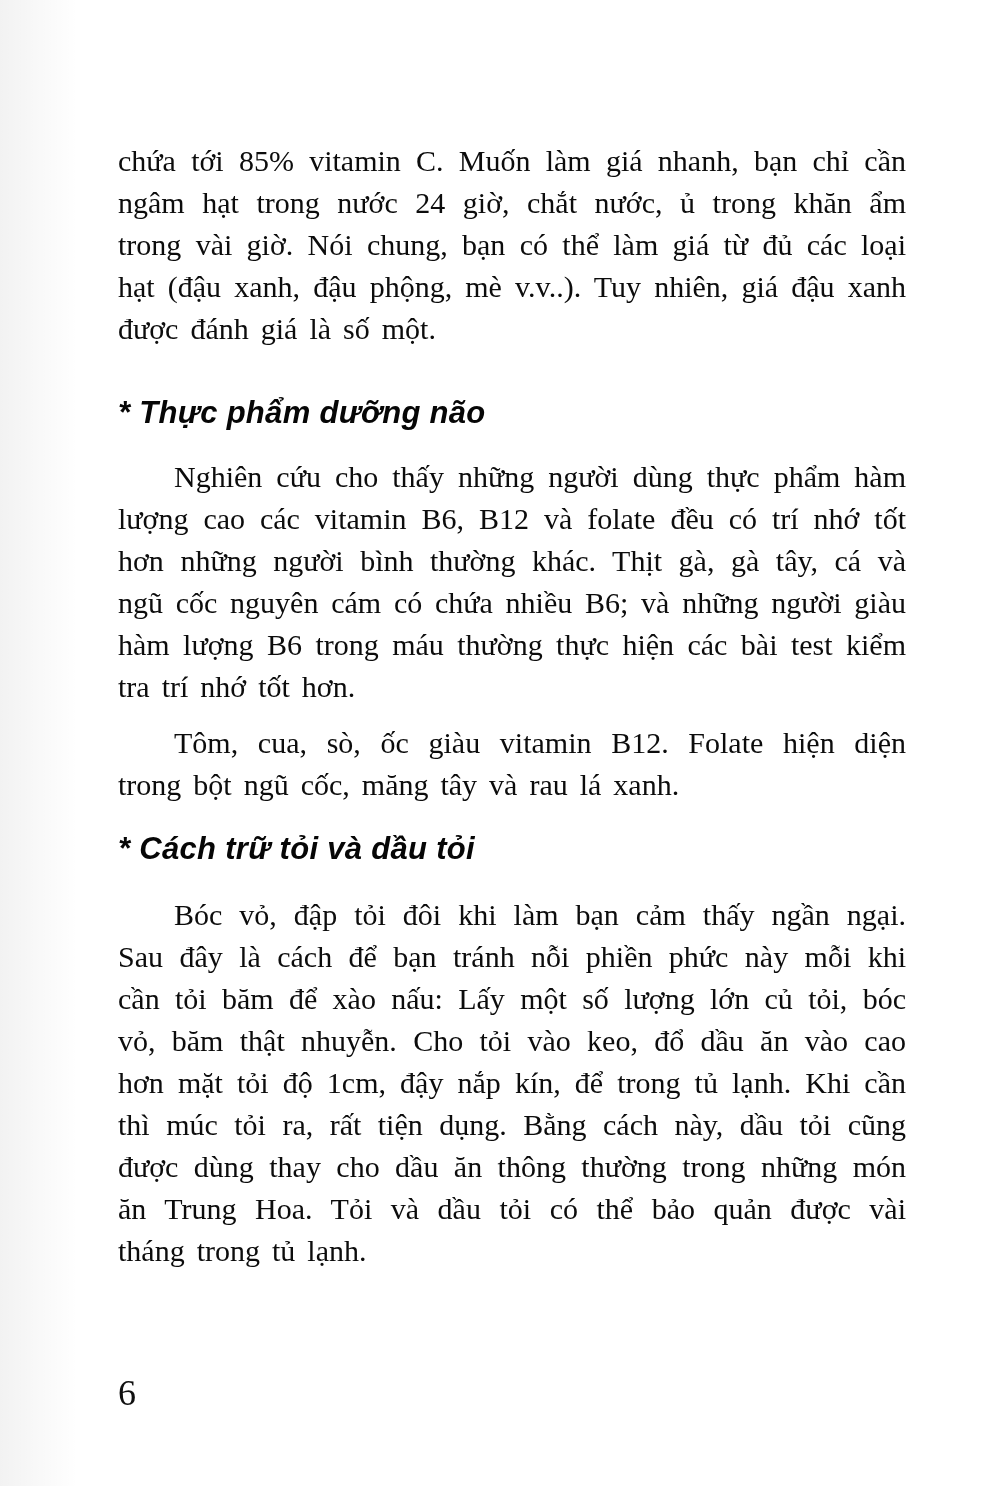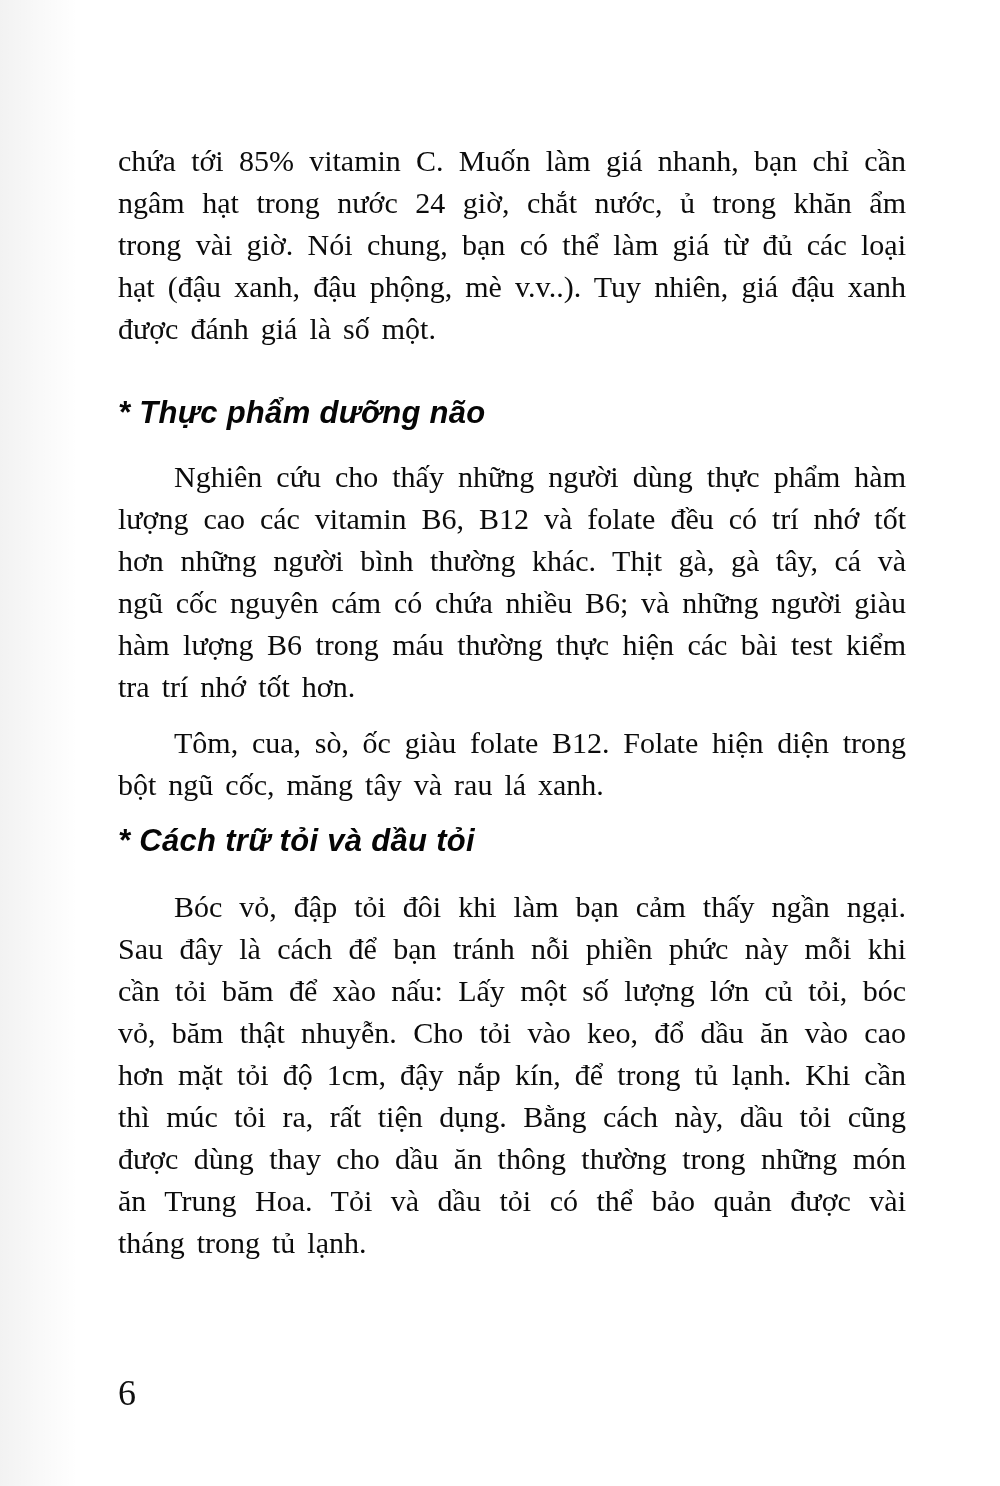--- a/index.html
+++ b/index.html
@@ -41,21 +41,21 @@
     font-family: "Liberation Sans", "DejaVu Sans", sans-serif;
     font-weight: bold;
     font-size: 31px;
     line-height: 42px;
     letter-spacing: 0.3px;
     margin: 0;
     color: #060606;
     font-style: italic;
   }
   .section-heading.first { margin-top: 42px; margin-bottom: 22px; }
-  .section-heading.second { margin-top: 14px; margin-bottom: 24px; }
+  .section-heading.second { margin-top: 22px; margin-bottom: 24px; }
   .page-number {
     position: absolute;
     left: 118px;
     top: 1374px;
     font-family: "Liberation Serif", "DejaVu Serif", serif;
     font-size: 36px;
     line-height: 38px;
     color: #101010;
   }
 </style>
@@ -65,21 +65,21 @@
 <div class="page">
   <div class="scan-shadow-left"></div>
 
   <main class="content">
     <p class="body-par">chứa tới 85% vitamin C. Muốn làm giá nhanh, bạn chỉ cần ngâm hạt trong nước 24 giờ, chắt nước, ủ trong khăn ẩm trong vài giờ. Nói chung, bạn có thể làm giá từ đủ các loại hạt (đậu xanh, đậu phộng, mè v.v..). Tuy nhiên, giá đậu xanh được đánh giá là số một.</p>
 
     <h2 class="section-heading first">* Thực phẩm dưỡng não</h2>
 
     <p class="body-par indent">Nghiên cứu cho thấy những người dùng thực phẩm hàm lượng cao các vitamin B6, B12 và folate đều có trí nhớ tốt hơn những người bình thường khác. Thịt gà, gà tây, cá và ngũ cốc nguyên cám có chứa nhiều B6; và những người giàu hàm lượng B6 trong máu thường thực hiện các bài test kiểm tra trí nhớ tốt hơn.</p>
 
-    <p class="body-par indent par-gap">Tôm, cua, sò, ốc giàu folate B12. Folate hiện diện trong bột ngũ cốc, măng tây và rau lá xanh.</p>
+    <p class="body-par indent par-gap">Tôm, cua, sò, ốc giàu vitamin B12. Folate hiện diện trong bột ngũ cốc, măng tây và rau lá xanh.</p>
 
     <h2 class="section-heading second">* Cách trữ tỏi và dầu tỏi</h2>
 
     <p class="body-par indent">Bóc vỏ, đập tỏi đôi khi làm bạn cảm thấy ngần ngại. Sau đây là cách để bạn tránh nỗi phiền phức này mỗi khi cần tỏi băm để xào nấu: Lấy một số lượng lớn củ tỏi, bóc vỏ, băm thật nhuyễn. Cho tỏi vào keo, đổ dầu ăn vào cao hơn mặt tỏi độ 1cm, đậy nắp kín, để trong tủ lạnh. Khi cần thì múc tỏi ra, rất tiện dụng. Bằng cách này, dầu tỏi cũng được dùng thay cho dầu ăn thông thường trong những món ăn Trung Hoa. Tỏi và dầu tỏi có thể bảo quản được vài tháng trong tủ lạnh.</p>
   </main>
 
   <div class="page-number">6</div>
 </div>
 
 </body></html>

